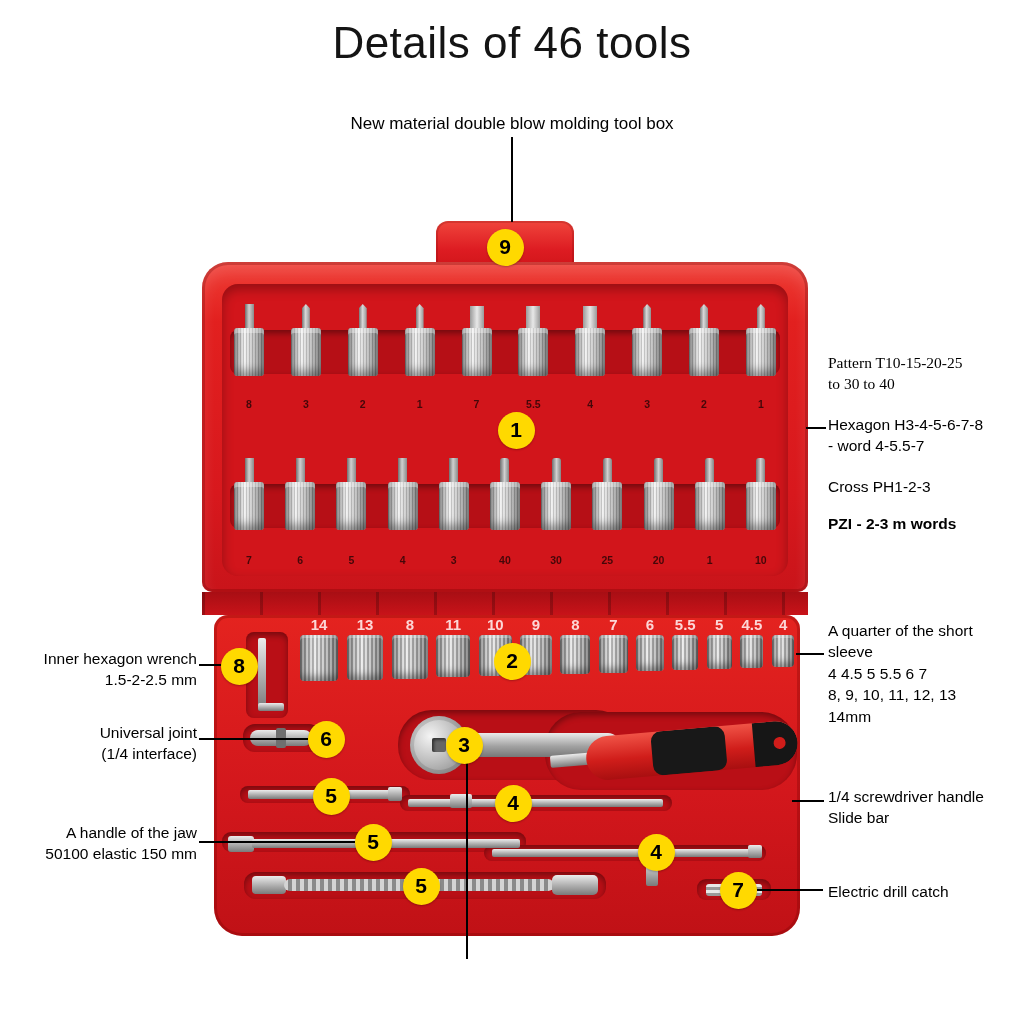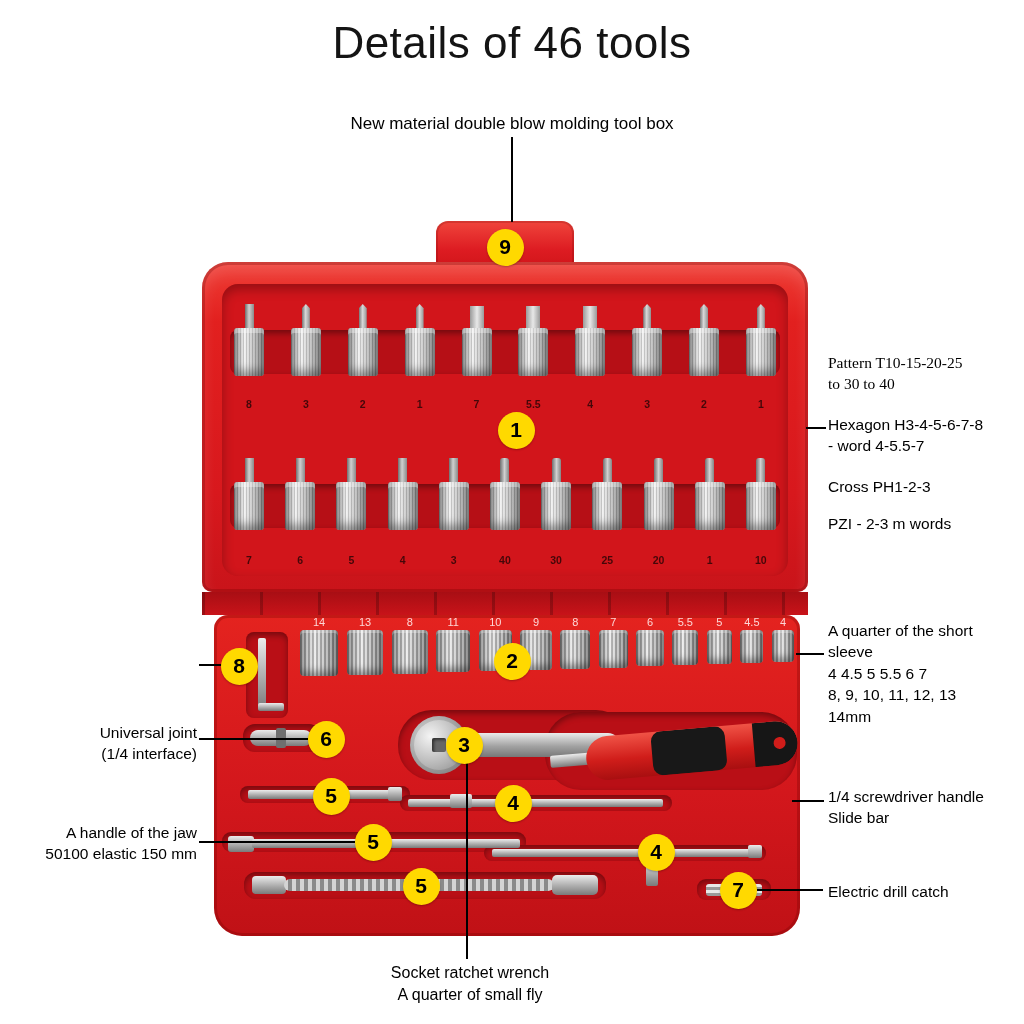--- a/index.html
+++ b/index.html
@@ -47,21 +47,21 @@
     background:repeating-linear-gradient(90deg,rgba(0,0,0,.15) 0 1.5px,rgba(255,255,255,.12) 1.5px 3px),
       linear-gradient(90deg,#8d8d8d,#f0f0f0 35%,#c0c0c0 65%,#808080);
     box-shadow:inset 0 5px 0 rgba(255,255,255,.35), inset 0 -6px 8px rgba(0,0,0,.35);}
   .bit-labels{position:absolute;left:232px;width:546px;display:flex;justify-content:space-between;z-index:2;}
   .bitlabel{width:34px;text-align:center;font-size:10.5px;font-weight:bold;color:rgba(45,5,6,.85);}
 
   
   .socket-row{position:absolute;left:300px;top:616px;width:494px;display:flex;
     justify-content:space-between;align-items:flex-start;z-index:2;}
   .socket-item{display:flex;flex-direction:column;align-items:center;}
-  .socket-label{font-size:11px;font-weight:normal;color:rgba(255,230,230,.92);margin-bottom:2px;}
+  .socket-label{font-size:15px;font-weight:bold;color:rgba(255,230,230,.92);margin-bottom:2px;}
   .socket-body{border-radius:4px;
     background:repeating-linear-gradient(90deg,rgba(0,0,0,.22) 0 2px,rgba(255,255,255,.18) 2px 4px),
       linear-gradient(90deg,#909090,#eaeaea 40%,#b5b5b5 70%,#7f7f7f);
     box-shadow:inset 0 -5px 7px rgba(0,0,0,.35), inset 0 3px 0 rgba(255,255,255,.3);}
 
   
   .metal{background:linear-gradient(180deg,#ececec,#b2b2b2 50%,#7a7a7a);}
   .tool{position:absolute;z-index:2;}
   .hexkey-v{left:258px;top:638px;width:8px;height:72px;border-radius:2px;}
   .hexkey-h{left:258px;top:703px;width:26px;height:8px;border-radius:2px;}
@@ -346,56 +346,56 @@
       <div class="marker" style="left: 307.5px; top: 720.5px;">6</div>
       <div class="marker" style="left: 445.5px; top: 726.5px;">3</div>
       <div class="marker" style="left: 312.5px; top: 777.5px;">5</div>
       <div class="marker" style="left: 494.5px; top: 784.5px;">4</div>
       <div class="marker" style="left: 354.5px; top: 823.5px;">5</div>
       <div class="marker" style="left: 637.5px; top: 833.5px;">4</div>
       <div class="marker" style="left: 402.5px; top: 867.5px;">5</div>
       <div class="marker" style="left: 719.5px; top: 871.5px;">7</div>
     </div>
 
+  <div class="note left" style="top:648px;">
+    <div>Inner hexagon wrench</div>
+    <div>1.5-2-2.5 mm</div>
+  </div>
   <div class="note left" style="top:722px;">
     <div>Universal joint</div>
     <div>(1/4 interface)</div>
   </div>
   <div class="note left" style="top:822px;">
     <div>A handle of the jaw</div>
     <div>50100 elastic 150 mm</div>
   </div>
 
   <div class="note right" style="top:352px;font-family:Liberation Serif, serif;">
     <div>Pattern T10-15-20-25</div>
     <div>to 30 to 40</div>
   </div>
   <div class="note right" style="top:414px;">
     <div>Hexagon H3-4-5-6-7-8</div>
     <div>- word 4-5.5-7</div>
   </div>
   <div class="note right" style="top:476px;">
     <div>Cross PH1-2-3</div>
   </div>
-  <div class="note right" style="top:513px;">
+  <div class="note right" style="top:513px;font-weight:bold;">
     <div>PZI - 2-3 m words</div>
   </div>
   <div class="note right" style="top:620px;">
     <div>A quarter of the short</div>
     <div>sleeve</div>
     <div>4 4.5 5 5.5 6 7</div>
     <div>8, 9, 10, 11, 12, 13</div>
     <div>14mm</div>
   </div>
   <div class="note right" style="top:786px;">
     <div>1/4 screwdriver handle</div>
     <div>Slide bar</div>
   </div>
   <div class="note right" style="top:881px;">
     <div>Electric drill catch</div>
   </div>
 
-  <div class="note bottom" style="top:962px;">
-    <div>Socket ratchet wrench</div>
-    <div>A quarter of small fly</div>
-  </div>
 
 </div>
 
 </body></html>

